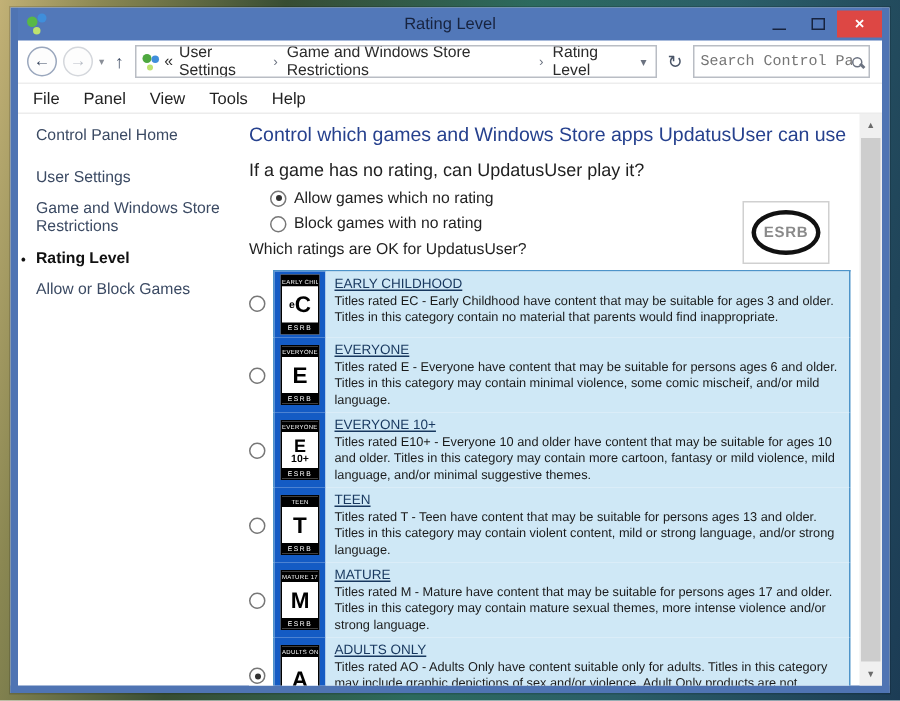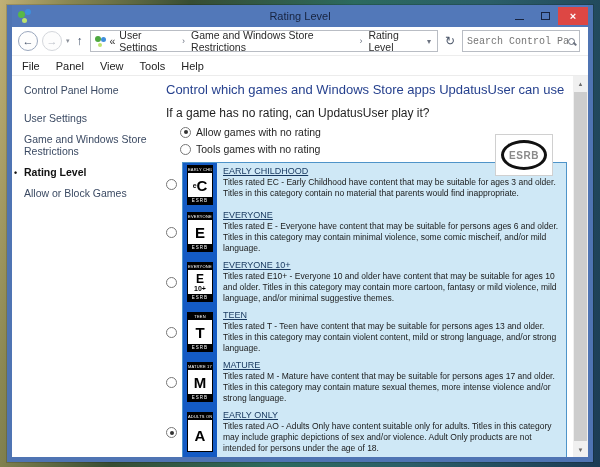--- a/index.html
+++ b/index.html
@@ -156,33 +156,34 @@
       </div>
       <div class="side-item">Allow or Block Games</div>
     </div>
 
     <div class="main">
       <div class="heading">Control which games and Windows Store apps UpdatusUser can use</div>
       <div class="qtext">If a game has no rating, can UpdatusUser play it?</div>
 
       <div class="radio-row">
         <span class="radio checked"></span>
-        <span>Allow games with no rating</span>
+        <span>Allow games which no rating</span>
       </div>
       <div class="radio-row">
         <span class="radio"></span>
-        <span>Tools games with no rating</span>
+        <span>Block games with no rating</span>
       </div>
 
       <div class="esrb-logo">
         <div class="esrb-oval">
           <span>ESRB</span>
         </div>
       </div>
 
+      <div class="note">Which ratings are OK for UpdatusUser?</div>
 
       <div class="ratings">
 
         <div class="rating-row">
           <div class="radio-cell">
               <span class="radio"></span>
             </div>
           <div class="row-box">
             <div class="icon-cell">
               <div class="esrb-tile">
@@ -294,21 +295,21 @@
             <div class="icon-cell">
               <div class="esrb-tile">
                 <div class="tile-top">ADULTS ONLY 18+</div>
                 <div class="tile-mid">
                     <span class="tile-big">A</span>
                   </div>
 
               </div>
             </div>
             <div class="text-cell">
-              <div class="rating-name">EARLY ONLY</div>
+              <div class="rating-name">ADULTS ONLY</div>
               <div class="rating-desc">Titles rated AO - Adults Only have content suitable only for adults.  Titles in this category may include graphic depictions of sex and/or violence.  Adult Only products are not intended for persons under the age of 18.</div>
             </div>
           </div>
         </div>
 
       </div>
     </div>
 
     <div class="scrollbar">
       <div class="scroll-arrow">▲</div>

